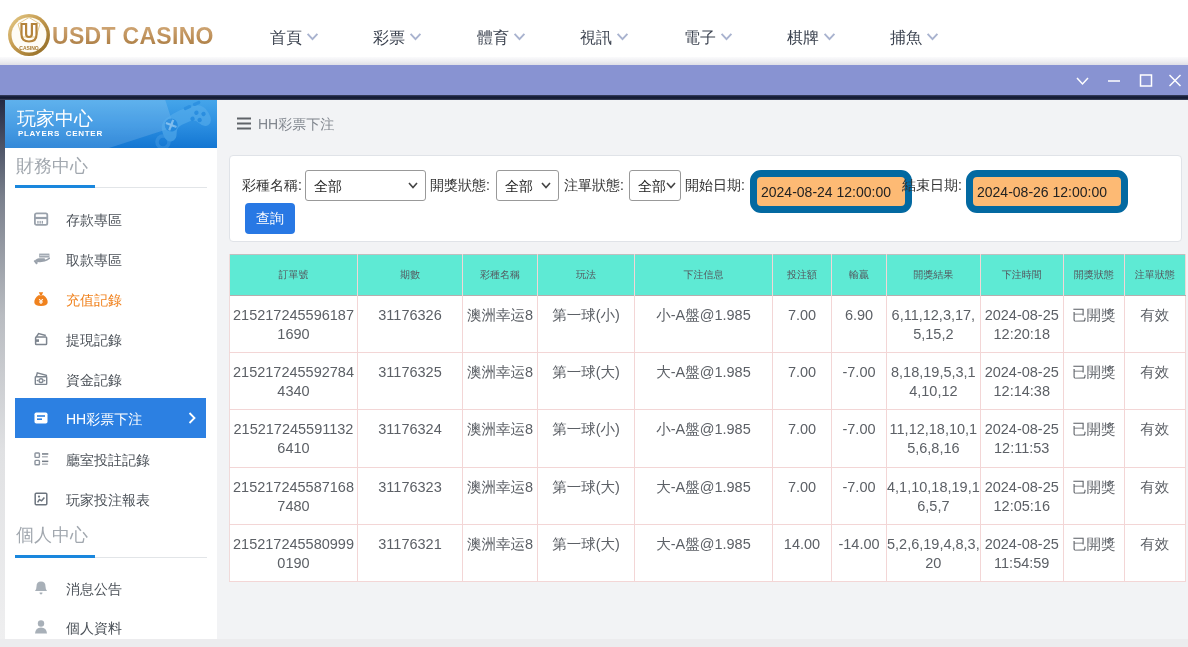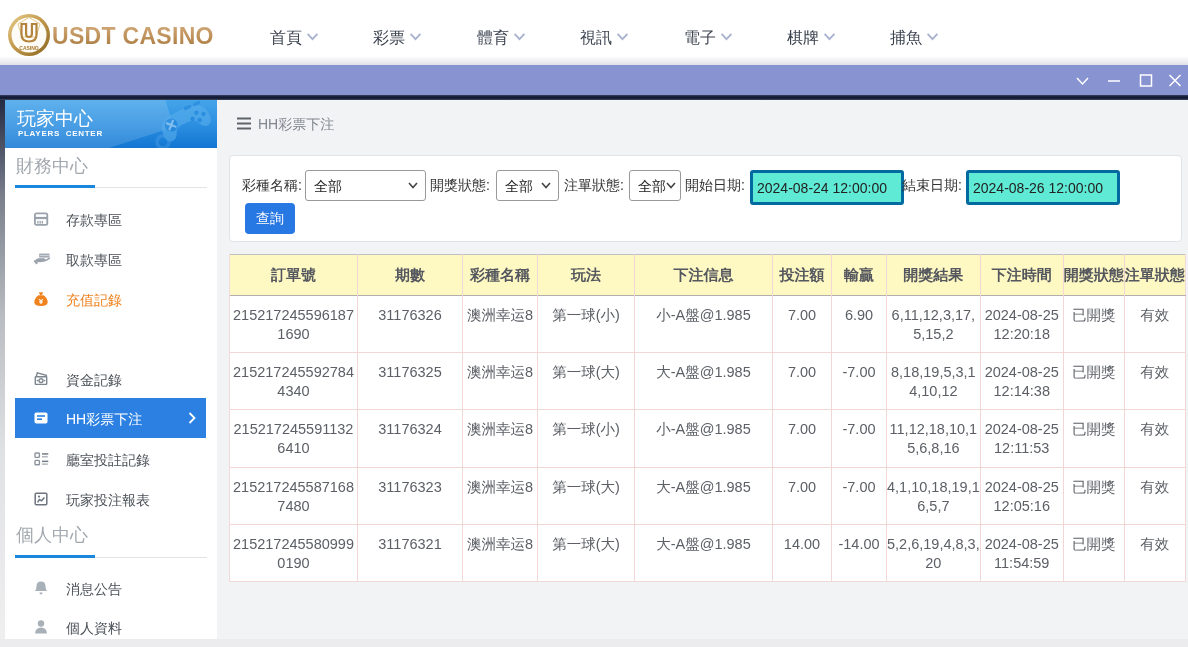--- a/index.html
+++ b/index.html
@@ -30,27 +30,27 @@
 .mi.active{background:#2c80e2;}
 .mi.active .t{color:#fff;}
 
 #main{left:217px;top:100px;width:971px;height:540px;background:#f2f3f5;}
 #crumbtxt{left:41px;top:16px;font-size:14px;color:#80868e;}
 
 #fpanel{left:12px;top:55px;width:951px;height:85px;background:#fff;border:1px solid #e0e3e8;border-radius:4px;}
 .flabel{top:21px;font-size:14px;color:#333;}
 .fsel{top:14px;height:29px;border:1px solid #999;border-radius:3px;background:#fff;}
 .fsel .v{position:absolute;left:8px;top:7px;font-size:14px;color:#222;}
-.finput{top:14px;height:29px;border:3px solid #0369a1;border-radius:3px;background:#5eead4;}
+.finput{top:14px;height:29px;border:7px solid #0369a1;border-radius:11px;background:#fdba74;}
 .finput .v{position:absolute;left:4px;top:7px;font-size:14px;color:#222;}
 #qbtn{left:15px;top:47px;width:50px;height:31px;background:#2878e4;border-radius:4px;color:#fff;font-size:14px;text-align:center;line-height:31px;}
 
 table{border-collapse:collapse;table-layout:fixed;background:#fff;}
 #tbl{left:12px;top:154px;}
-th{background:#fef9c3;font-size:15px;font-weight:bold;color:#54575e;border-left:1px solid #f3d6d6;height:40px;padding:0;}
+th{background:#5eead4;font-size:10px;font-weight:normal;color:#54575e;border-left:1px solid #f3d6d6;height:40px;padding:0;}
 th:first-child{border-left:1px solid #f0dada;}
 td{font-size:14.5px;color:#5c6066;text-align:center;border-left:1px solid #f3d6d6;border-bottom:1px solid #f3d6d6;padding:10px 0 0 0;vertical-align:top;line-height:19px;}
 td:first-child{border-left:1px solid #f0dada;}
 tr.r{height:57px;} tr.r3{height:58px;}
 #tbl table{border-top:1px solid #bfbfbf;border-right:1px solid #f3d6d6;}
 #tbl .hr{border-bottom:1px solid #b5aeae;}
 </style>
 </head>
 <body>
 <div id="root">
@@ -161,20 +161,30 @@
         </svg>
         <div class="t">取款專區</div>
       </div>
     <div class="abs mi" style="top:179px">
         <svg width="16" height="16" viewBox="0 0 16 16">
           <path d="M5.8 1.2 h4.4 l-1.3 2.8 h-1.8 z" fill="#f0821e"></path>
           <path d="M5.5 4.3 h5 q4.2 2.8 4.2 7 q0 3.6 -6.7 3.6 q-6.7 0 -6.7 -3.6 q0 -4.2 4.2 -7 z" fill="#f0821e"></path>
           <text x="8" y="12.6" text-anchor="middle" font-family="Liberation Sans" font-size="8" font-weight="bold" fill="#fff">¥</text>
         </svg>
         <div class="t" style="color:#f0821e">充值記錄</div>
+      </div>
+    <div class="abs mi" style="top:219px">
+        <svg width="16" height="16" viewBox="0 0 16 16">
+          <g fill="none" stroke="#7d858f" stroke-width="1.5">
+            <path d="M3.2 6.2 L5.6 2.6 L12.8 4.4"></path>
+            <rect x="2.6" y="5.9" width="11" height="7.6" rx="0.8"></rect>
+          </g>
+          <path d="M2.6 8.3 h3.4 v2.6 h-3.4 z" fill="#7d858f"></path>
+        </svg>
+        <div class="t">提現記錄</div>
       </div>
     <div class="abs mi" style="top:259px">
         <svg width="16" height="16" viewBox="0 0 16 16">
           <g fill="none" stroke="#7d858f" stroke-width="1.4">
             <path d="M3.4 5.2 L4.3 1.9 L13.3 4.3 L13.6 5.5"></path>
             <rect x="2.3" y="5.8" width="11.4" height="7.6" rx="0.6"></rect>
             <ellipse cx="8" cy="9.6" rx="2" ry="1.9"></ellipse>
           </g>
           <circle cx="4.4" cy="9.6" r="0.8" fill="#7d858f"></circle>
           <circle cx="11.6" cy="9.6" r="0.8" fill="#7d858f"></circle>

